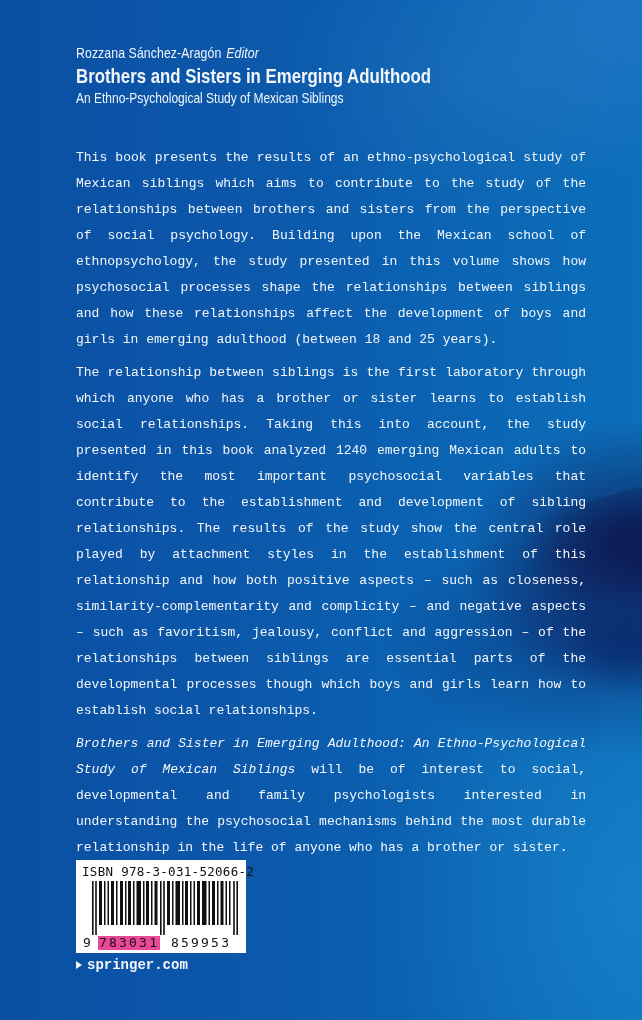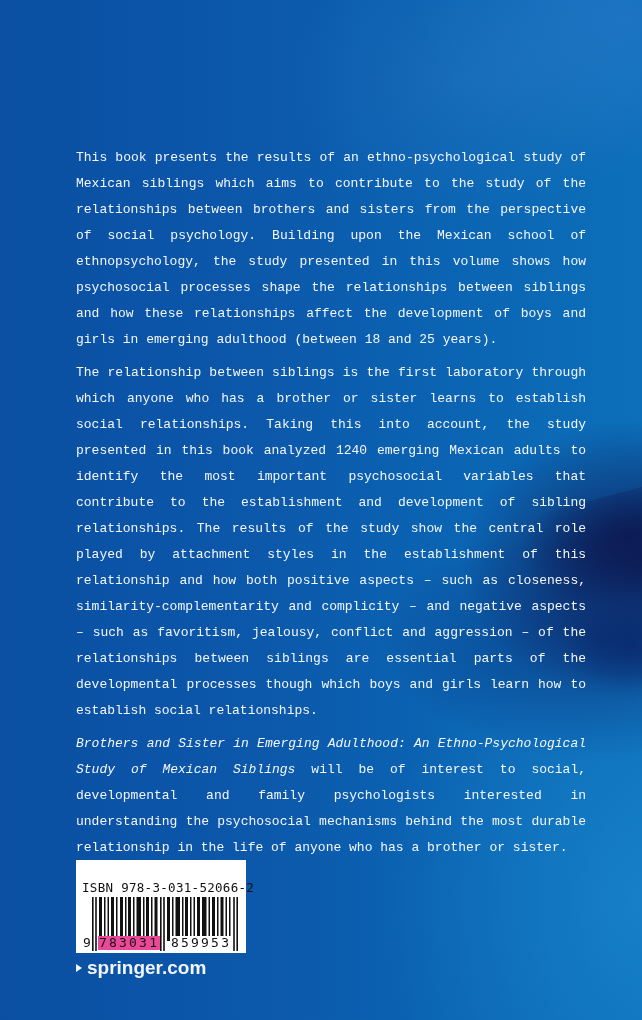--- a/index.html
+++ b/index.html
@@ -103,21 +103,21 @@
     
     .barcode-box {
       position: absolute;
       left: 76px;
       top: 860px;
       width: 170px;
       height: 93px;
       background: #ffffff;
       color: #111;
       box-sizing: border-box;
-      padding: 20px 6px 0 6px;
+      padding: 4px 6px 0 6px;
     }
     .isbn-text {
       font-family: "DejaVu Sans Mono", monospace;
       font-size: 12.5px;
       line-height: 15px;
       letter-spacing: 0.3px;
       text-align: center;
       white-space: nowrap;
     }
     .bars {
@@ -159,23 +159,23 @@
       bottom: 0;
       letter-spacing: 2.2px;
       background: #fff;
       padding: 0 1px;
     }
 
     .springer-link {
       position: absolute;
       left: 76px;
       top: 957px;
-      font-family: Liberation Sans, sans-serif;
+      font-family: Liberation Mono, monospace;
       font-weight: bold;
-      font-size: 19px;
+      font-size: 14px;
       color: #f2f6fb;
       display: flex;
       align-items: center;
       gap: 4px;
       white-space: nowrap;
       text-decoration: none;
     }
     .springer-link .arrow {
       display: inline-block;
       width: 0; height: 0;
@@ -185,20 +185,27 @@
       margin-right: 1px;
     }
   </style>
 </head>
 <body>
 
 <div class="cover">
   <div class="streak s1"></div>
   <div class="streak s2"></div>
 
+  <div class="header">
+    <div class="author-line">
+      <span>Rozzana Sánchez-Aragón</span><span class="role">Editor</span>
+    </div>
+    <div class="book-title">Brothers and Sisters in Emerging Adulthood</div>
+    <div class="book-subtitle">An Ethno-Psychological Study of Mexican Siblings</div>
+  </div>
 
   <div class="blurb">
     <p>This book presents the results of an ethno-psychological study of Mexican siblings which aims to contribute to the study of the relationships between brothers and sisters from the perspective of social psychology. Building upon the Mexican school of ethnopsychology, the study presented in this volume shows how psychosocial processes shape the relationships between siblings and how these relationships affect the development of boys and girls in emerging adulthood (between 18 and 25 years).</p>
     <p>The relationship between siblings is the first laboratory through which anyone who has a brother or sister learns to establish social relationships. Taking this into account, the study presented in this book analyzed 1240 emerging Mexican adults to identify the most important psychosocial variables that contribute to the establishment and development of sibling relationships. The results of the study show the central role played by attachment styles in the establishment of this relationship and how both positive aspects – such as closeness, similarity-complementarity and complicity – and negative aspects – such as favoritism, jealousy, conflict and aggression – of the relationships between siblings are essential parts of the developmental processes though which boys and girls learn how to establish social relationships.</p>
     <p><span class="italic">Brothers and Sister in Emerging Adulthood: An Ethno-Psychological Study of Mexican Siblings</span><span> will be of interest to social, developmental and family psychologists interested in understanding the psychosocial mechanisms behind the most durable relationship in the life of anyone who has a brother or sister.</span></p>
   </div>
 
   <div class="barcode-box">
     <div class="isbn-text">ISBN 978-3-031-52066-2</div>
     <div class="bars">

